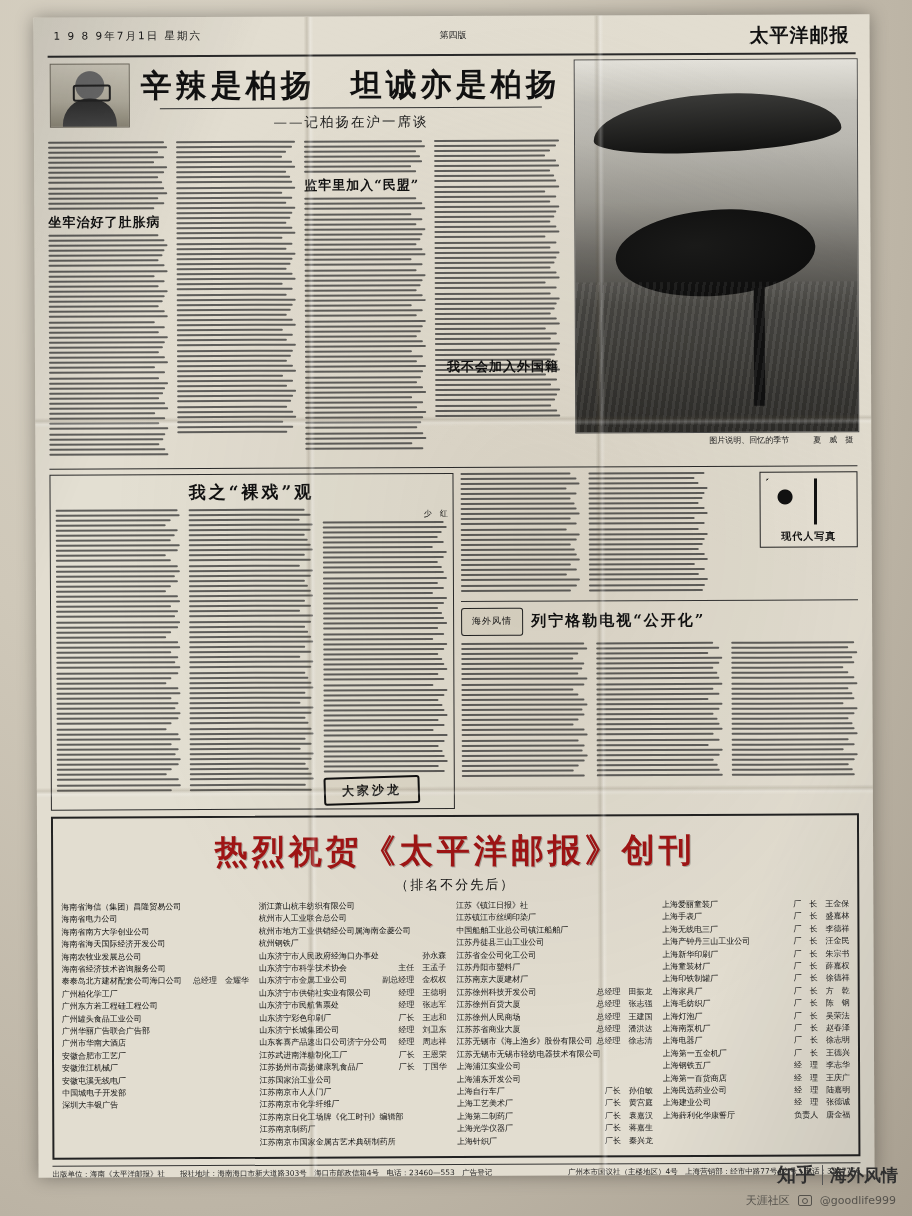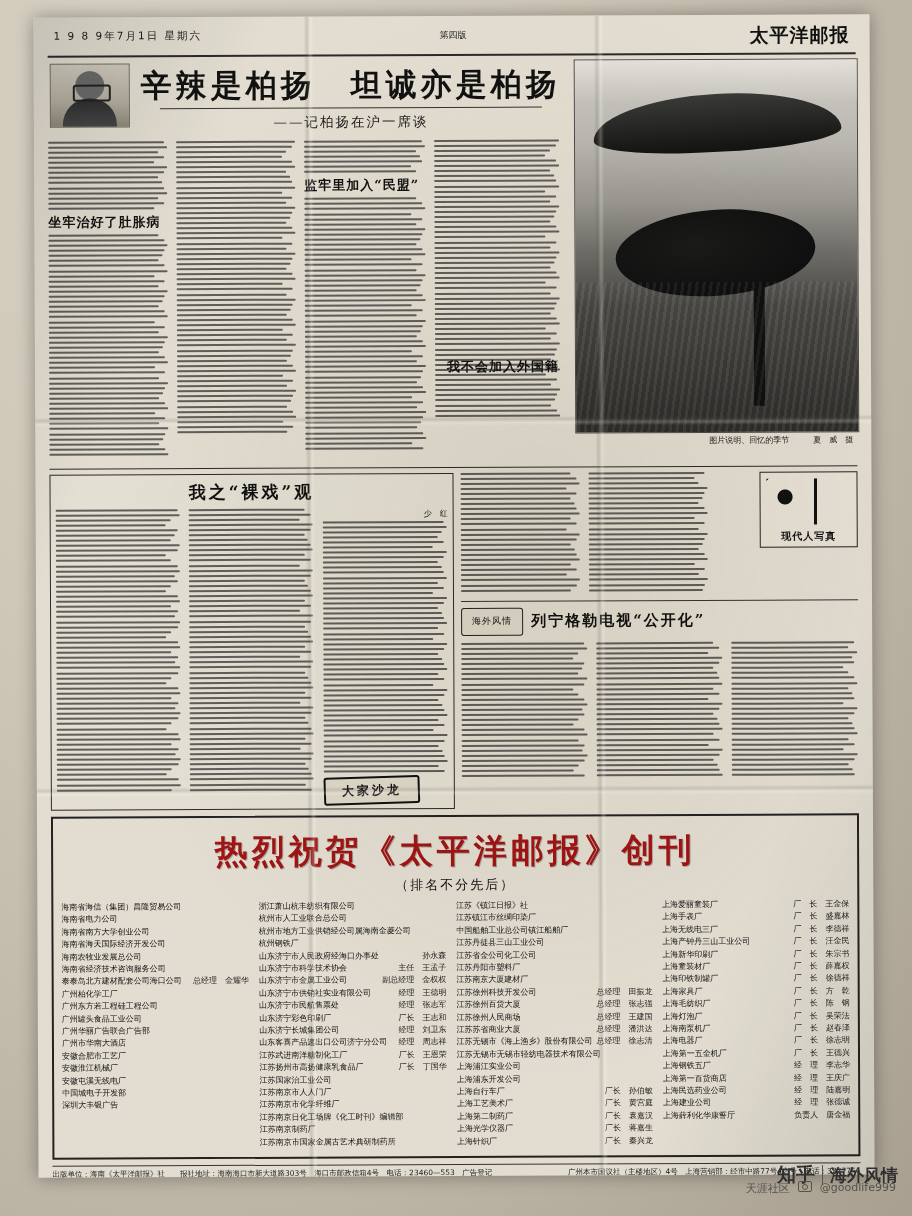--- a/index.html
+++ b/index.html
@@ -181,22 +181,22 @@
   .wm-right{
     position:absolute;right:14px;bottom:28px;display:flex;align-items:center;gap:7px;z-index:40;
     color:#3b3b3b;
   }
   .wm-right .zh{
     font-family:"DejaVu Serif","Liberation Serif",serif;font-weight:bold;font-size:19px;color:#2f2f2f;
   }
   .wm-right .bar{width:1px;height:20px;background:#555;}
   .wm-right .nm{font-size:17px;font-weight:bold;color:#2f2f2f;}
   .wm-bottom{
-    position:absolute;right:16px;bottom:20px;font-size:11px;color:#55524c;z-index:40;
-    display:flex;gap:8px;
+    position:absolute;right:16px;bottom:8px;font-size:11px;color:#55524c;z-index:40;
+    display:flex;gap:8px;align-items:center;
   }
   .wm-cam{display:inline-block;width:12px;height:9px;border:1.4px solid #55524c;border-radius:2px;position:relative;}
   .wm-cam:after{content:"";position:absolute;left:3.2px;top:1.8px;width:4px;height:4px;border:1.2px solid #55524c;border-radius:50%;}
 </style>
 </head>
 <body>
 
 <div id="page">
   <div id="sheet">
 

